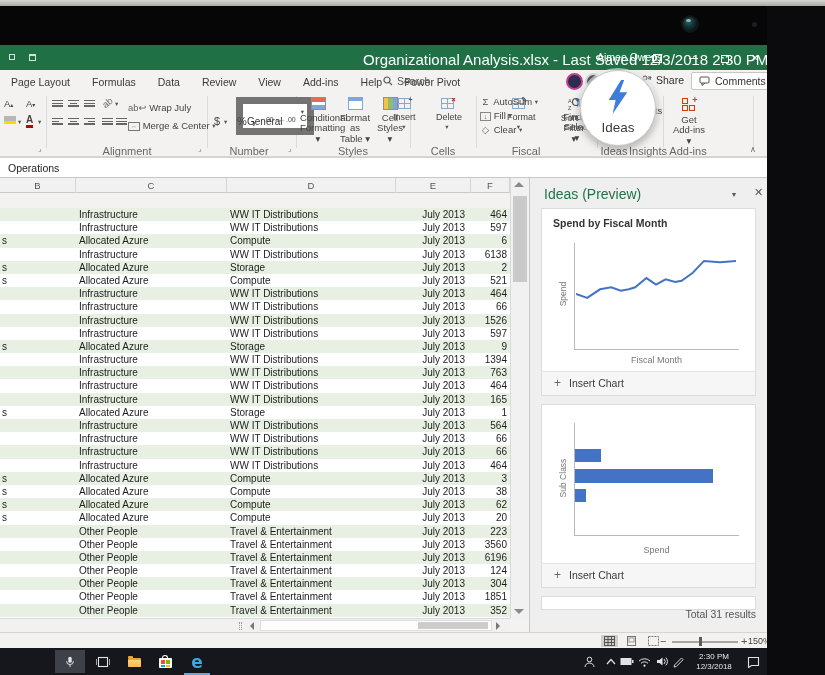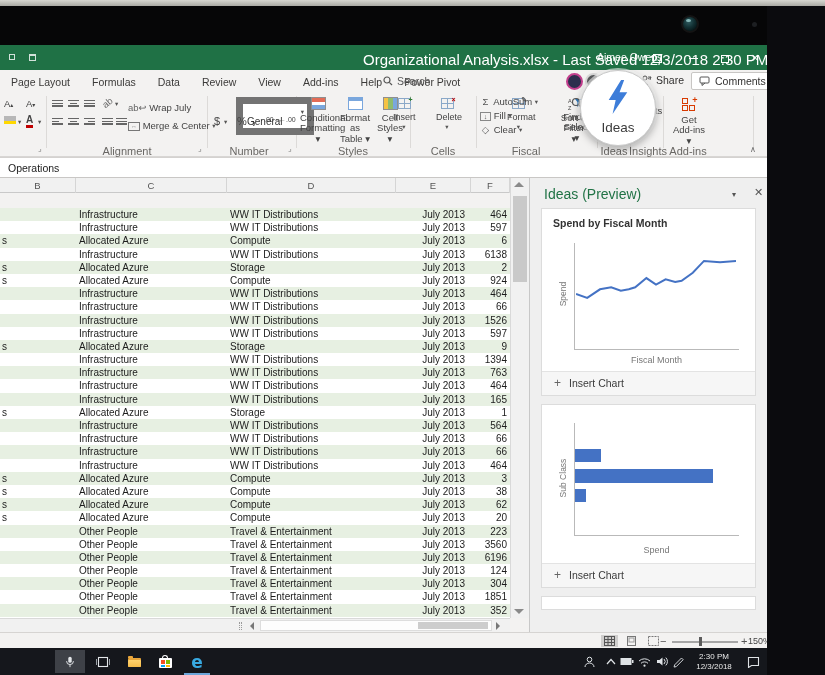--- a/index.html
+++ b/index.html
@@ -419,21 +419,21 @@
           <span class="cC">Allocated Azure</span>
           <span class="cD">Storage</span>
           <span class="cE">July 2013</span>
           <span class="cF">2</span>
         </div>
         <div class="trow">
           <span class="cB">s</span>
           <span class="cC">Allocated Azure</span>
           <span class="cD">Compute</span>
           <span class="cE">July 2013</span>
-          <span class="cF">924</span>
+          <span class="cF">521</span>
         </div>
         <div class="trow band">
           <span class="cB"></span>
           <span class="cC">Infrastructure</span>
           <span class="cD">WW IT Distributions</span>
           <span class="cE">July 2013</span>
           <span class="cF">464</span>
         </div>
         <div class="trow">
           <span class="cB"></span>
@@ -651,20 +651,21 @@
             <div class="hbar" style="top: 44px; height: 13px; width: 26px; background: rgb(68, 114, 196);"></div>
             <div class="hbar" style="top: 64px; height: 14px; width: 138px; background: rgb(68, 114, 196);"></div>
             <div class="hbar" style="top: 84px; height: 13px; width: 11px; background: rgb(68, 114, 196);"></div>
           </div>
         <div class="ylab" style="top:68px;">Sub Class</div>
         <div class="xlab" style="top:140px;">Spend</div>
         <div class="cfoot"><span class="plus">+</span><span>Insert Chart</span></div>
       </div>
 
       <div class="card card3"></div>
+      <div class="abs" style="left:0;top:430px;width:226px;text-align:right;font-size:10.5px;color:#555;">Total 31 results</div>
     </div>
 
     <div class="status">
       <div class="sview sel" style="left:601px;">
           <svg width="11" height="10" viewBox="0 0 11 10">
             <rect x="0.5" y="0.5" width="10" height="9" fill="none" stroke="#555"></rect>
             <line x1="0.5" y1="3.5" x2="10.5" y2="3.5" stroke="#555"></line>
             <line x1="0.5" y1="6.5" x2="10.5" y2="6.5" stroke="#555"></line>
             <line x1="4" y1="0.5" x2="4" y2="9.5" stroke="#555"></line>
             <line x1="7.5" y1="0.5" x2="7.5" y2="9.5" stroke="#555"></line>

